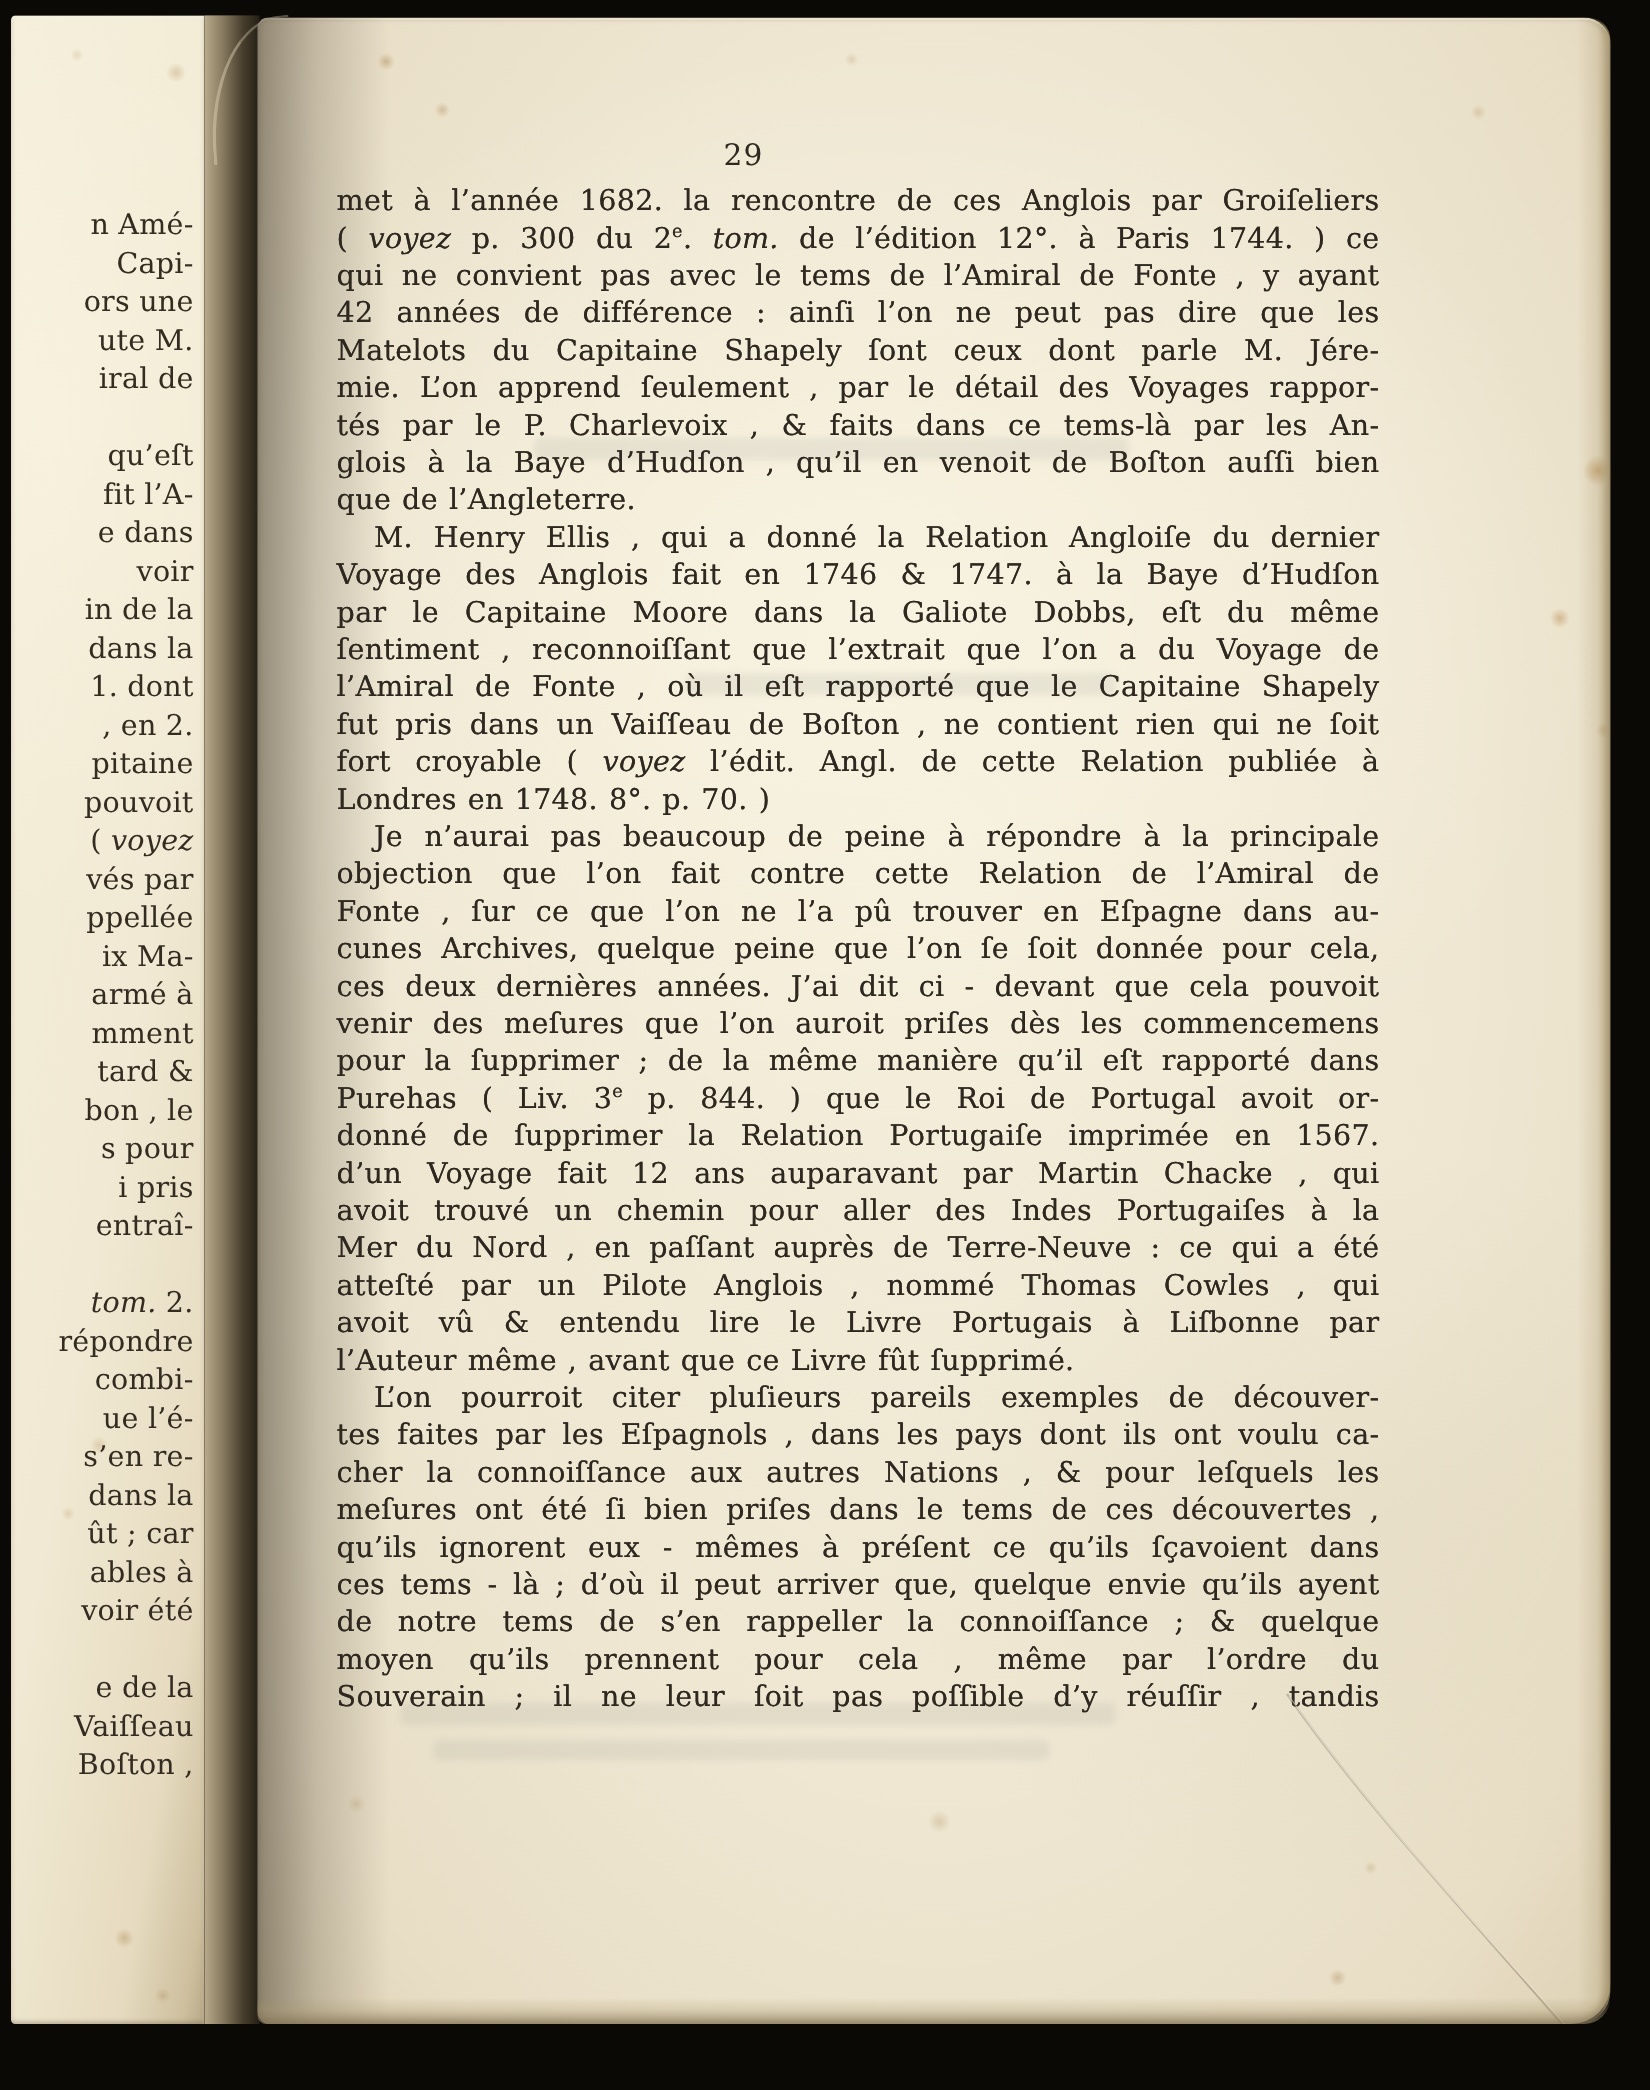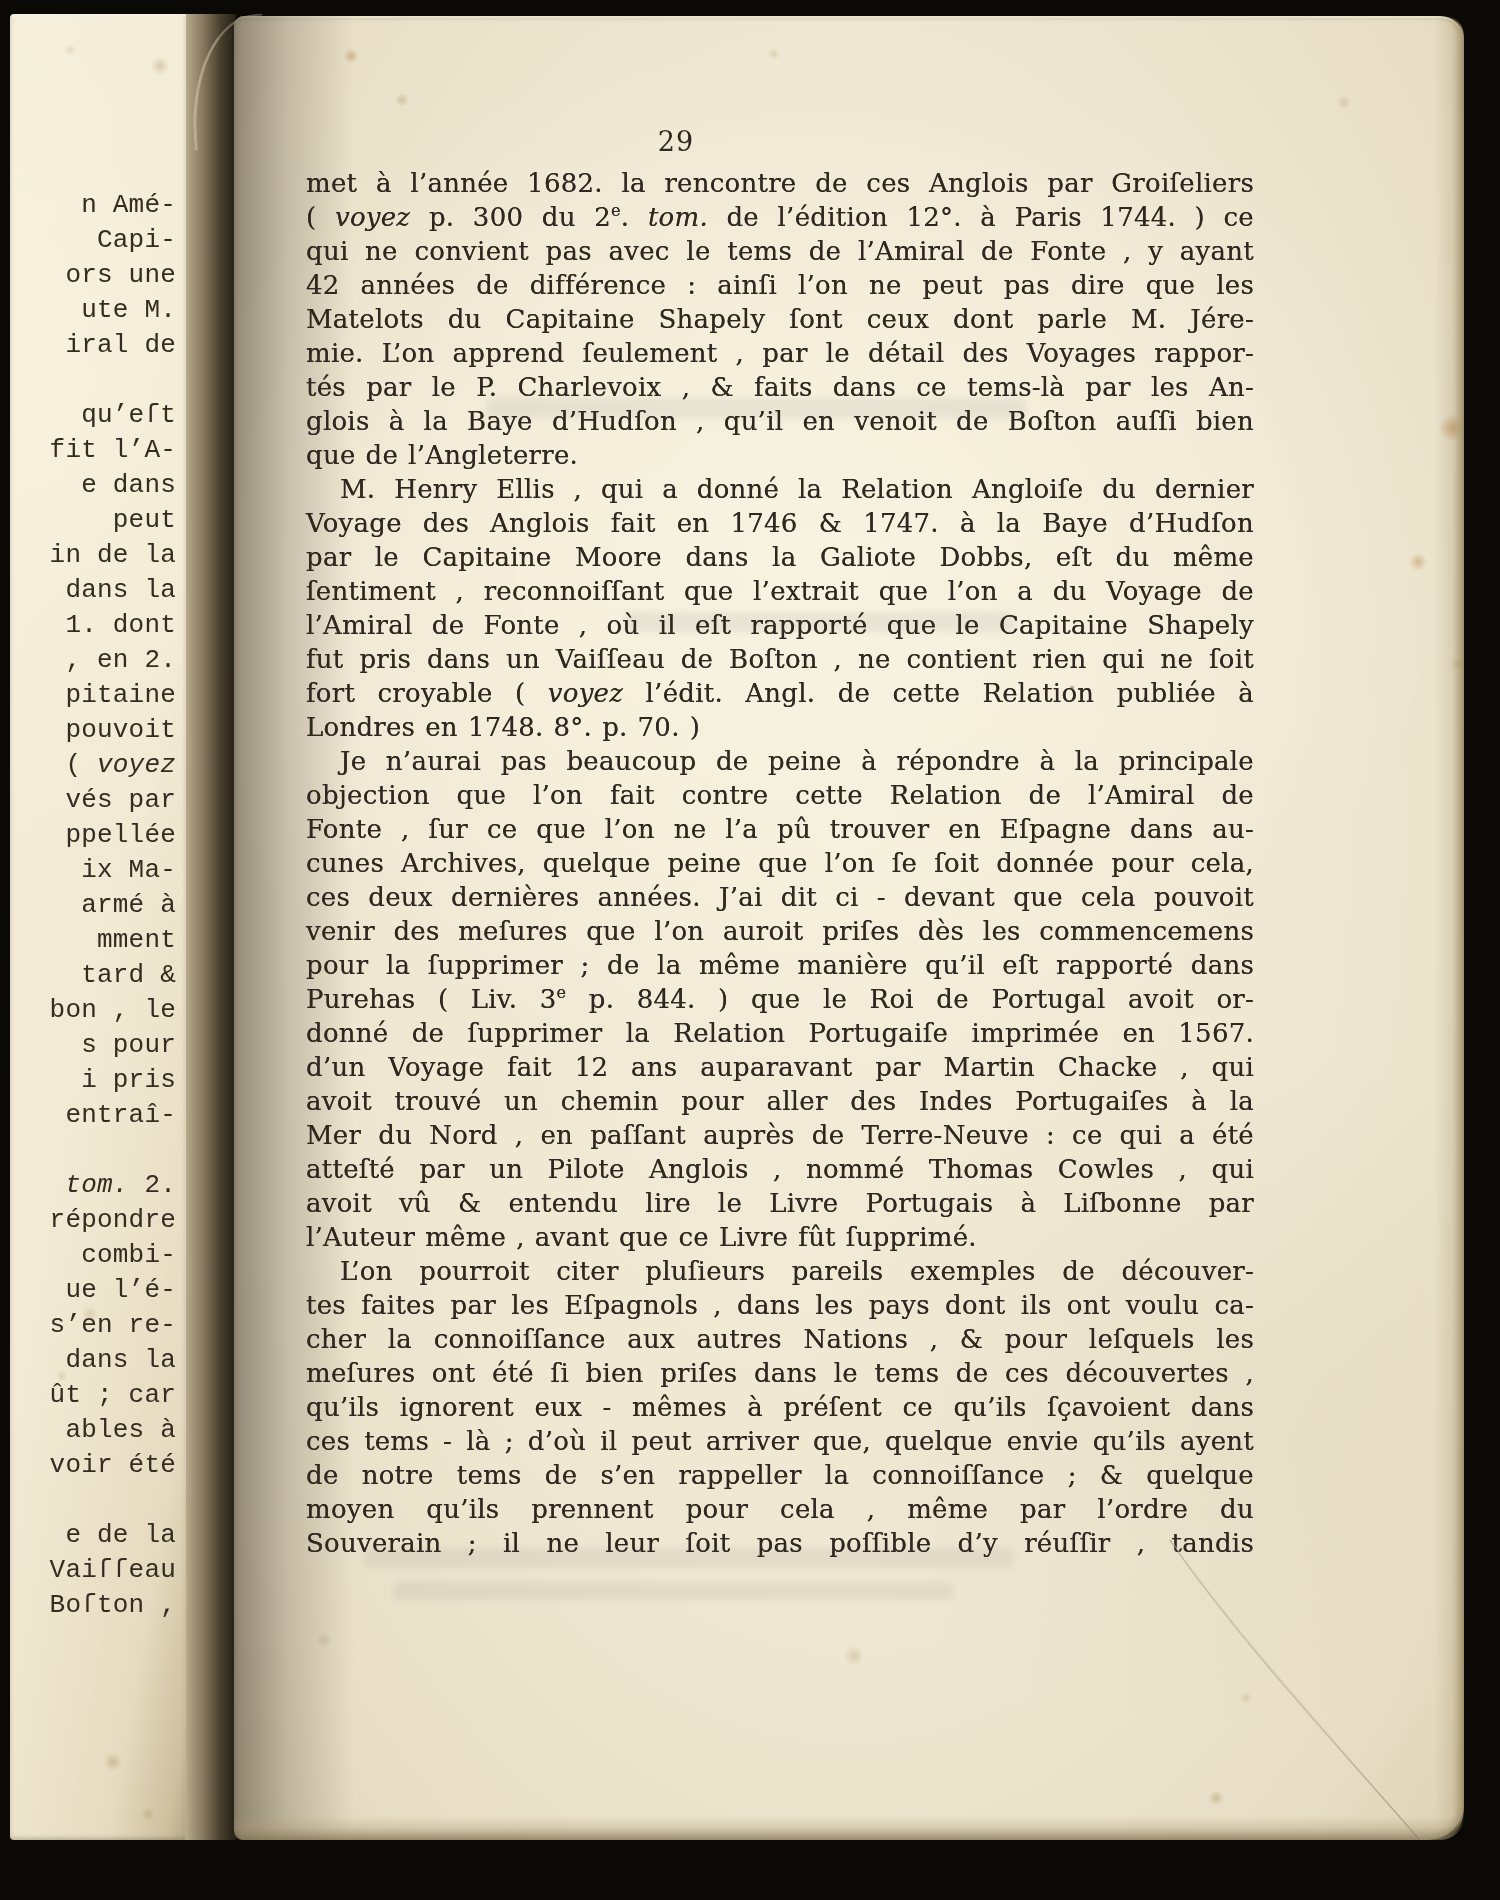--- a/index.html
+++ b/index.html
@@ -13,21 +13,21 @@
     position:absolute; left:10px; top:14px; width:176px; height:1826px;
     background:
       radial-gradient(500px 700px at 20% 20%, rgba(255,250,232,.35), transparent 70%),
       linear-gradient(100deg,#f4eeda 0%, #f1e9d3 55%, #e6dbc0 84%, #cdbf9e 96%, #b7a886 100%);
     border-radius:4px 0 0 4px;
     box-shadow: inset 0 2px 3px rgba(255,252,240,.5), inset 0 -2px 4px rgba(90,78,56,.35);
   }
   .facing-fragments {
     position:absolute; top:174px; left:4px; right:10px;
     text-align:right; font-size:26px; line-height:35px;
-    color:#342b21; letter-spacing:.2px;font-family:Liberation Mono, monospace;
+    color:#342b21; letter-spacing:.2px;
   }
   .frag-line { white-space:nowrap; }
   
   .gutter {
     position:absolute; left:186px; top:14px; width:50px; height:1826px;
     background:linear-gradient(90deg,#b8aa8a 0%, #84775e 35%, #473d2c 70%, #241f16 100%);
   }
   .corner-curl {
     position:absolute; left:190px; top:16px; width:74px; height:130px;
     border-left:3px solid rgba(224,212,184,.45);
@@ -124,21 +124,21 @@
     <div class="facing-fragments">
         <div class="frag-line">n Amé-</div>
         <div class="frag-line">Capi-</div>
         <div class="frag-line">ors une</div>
         <div class="frag-line">ute M.</div>
         <div class="frag-line">iral de</div>
         <div class="frag-line">&nbsp;</div>
         <div class="frag-line">qu’eſt</div>
         <div class="frag-line">fit l’A-</div>
         <div class="frag-line">e dans</div>
-        <div class="frag-line">peut</div>
+        <div class="frag-line">voir</div>
         <div class="frag-line">in de la</div>
         <div class="frag-line">dans la</div>
         <div class="frag-line">1. dont</div>
         <div class="frag-line">, en 2.</div>
         <div class="frag-line">pitaine</div>
         <div class="frag-line">pouvoit</div>
         <div class="frag-line">( <i>voyez</i></div>
         <div class="frag-line">vés par</div>
         <div class="frag-line">ppellée</div>
         <div class="frag-line">ix Ma-</div>

